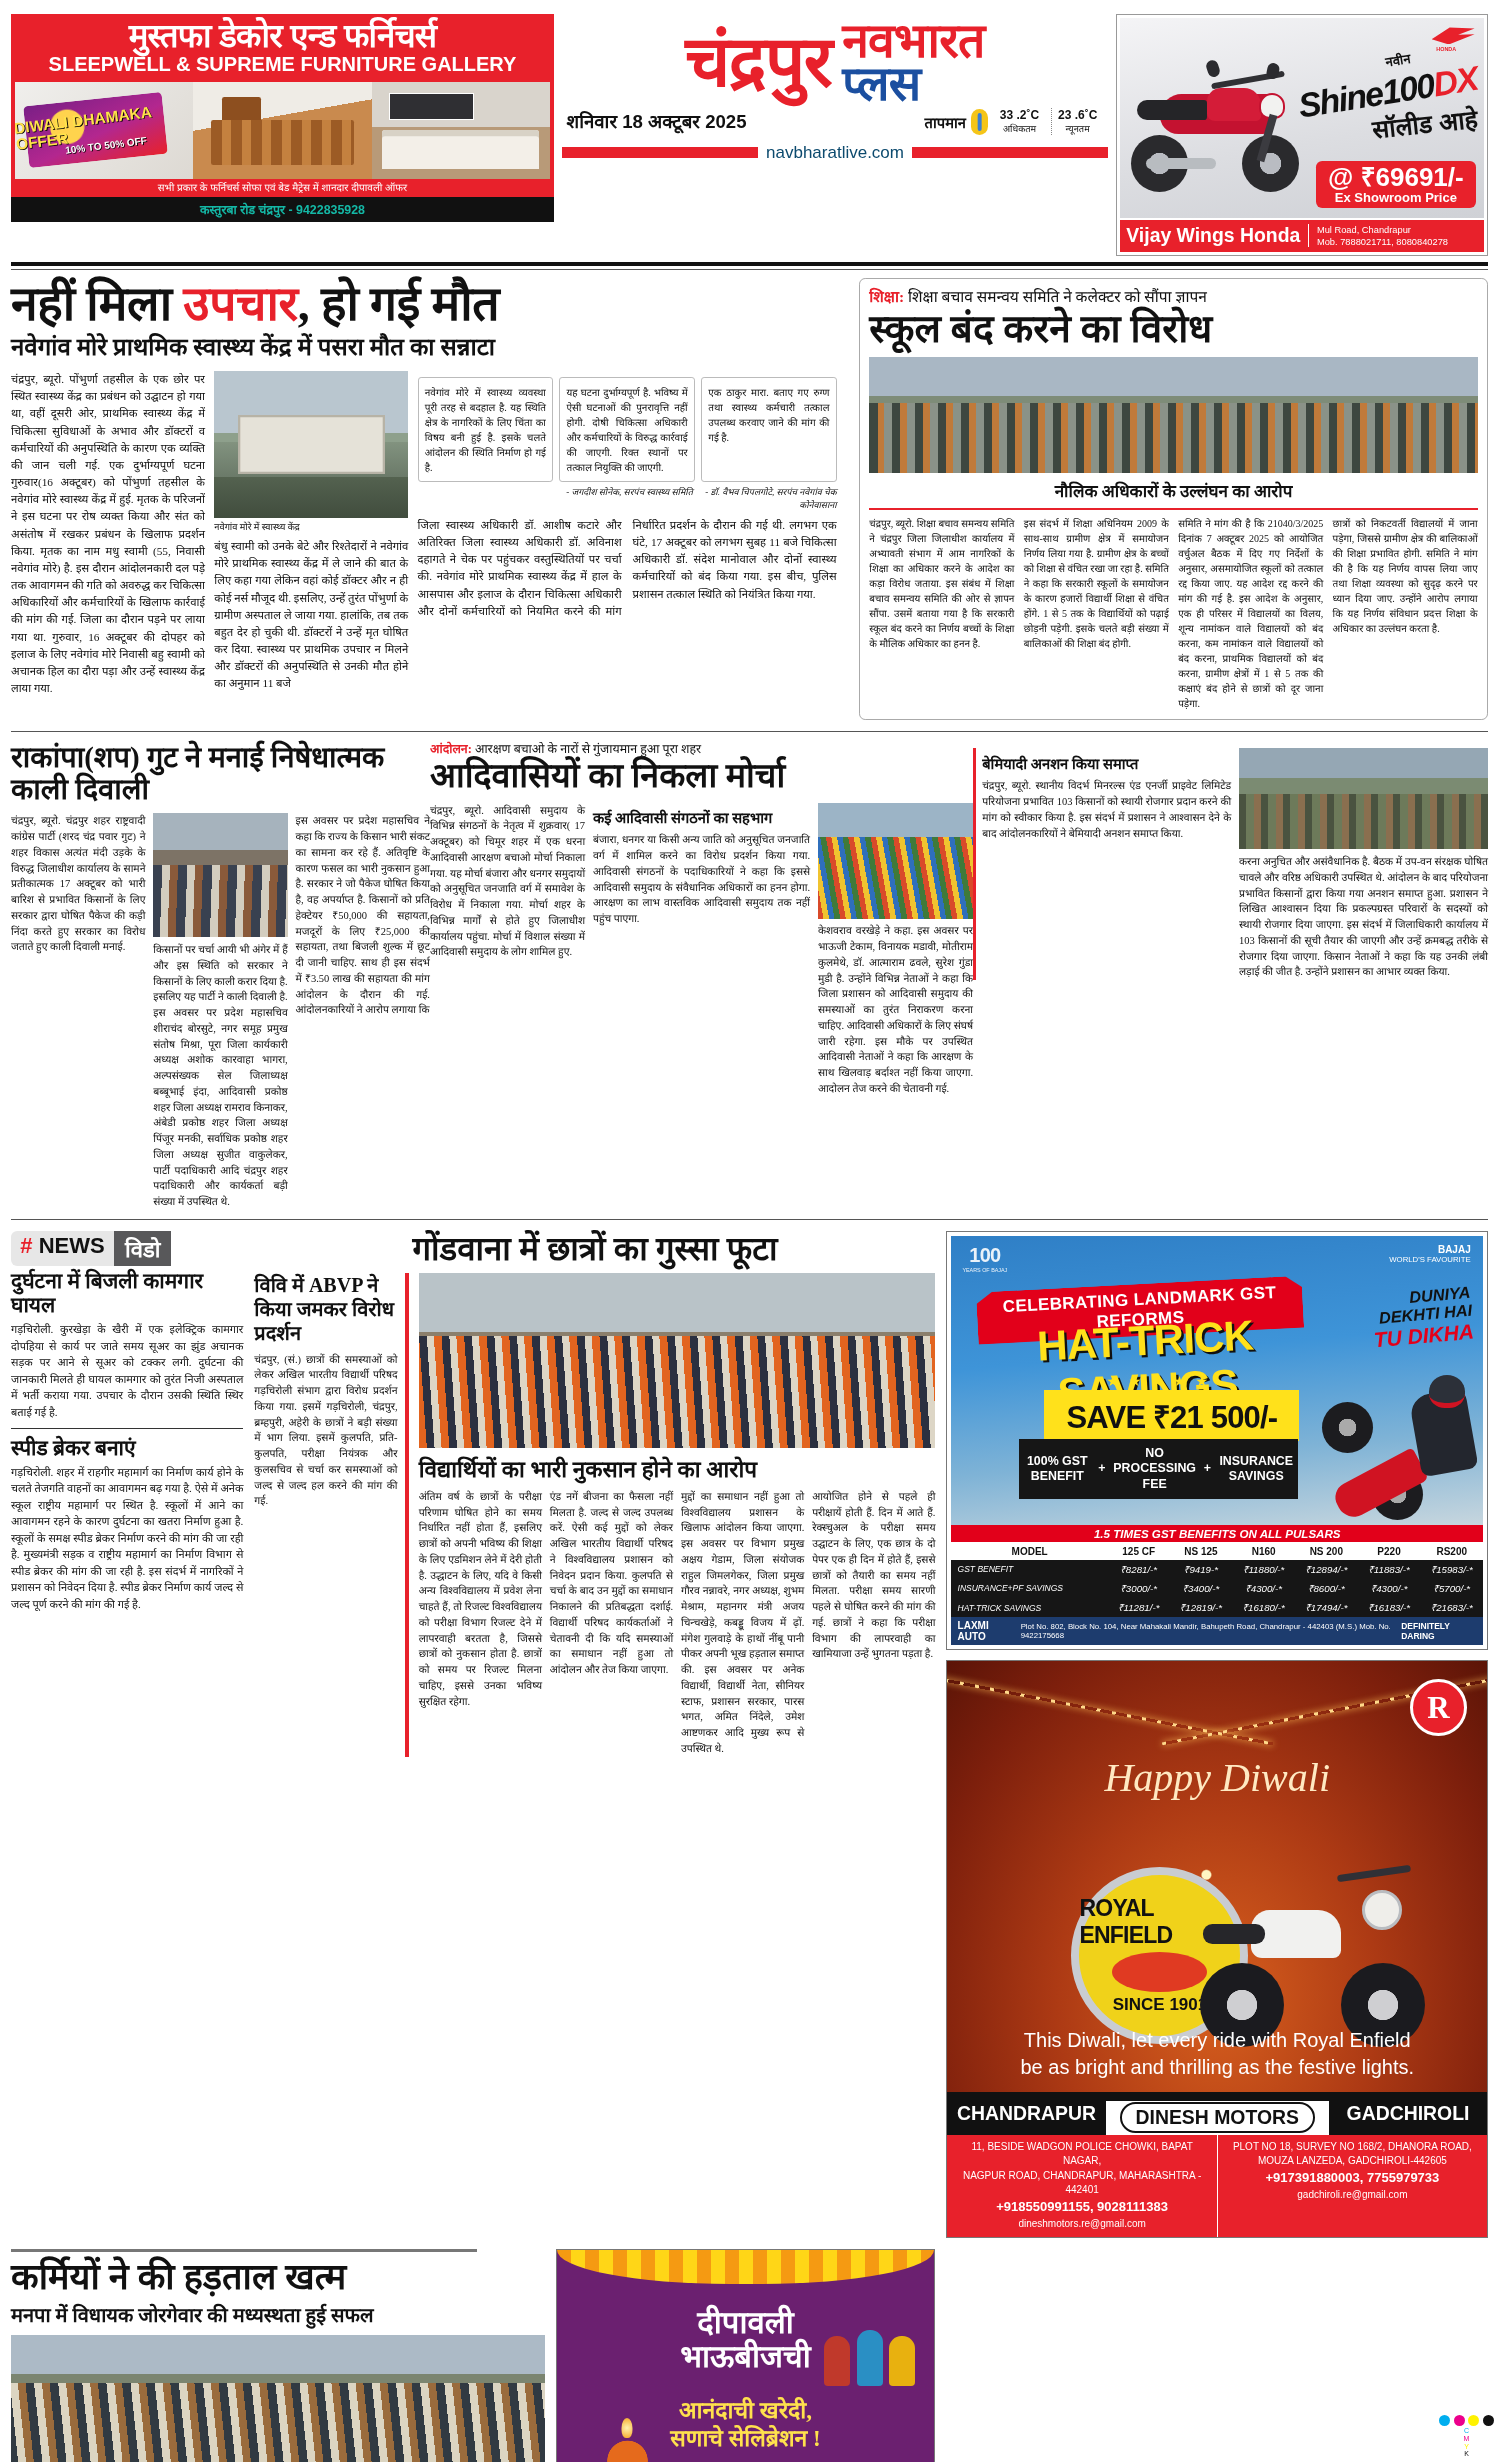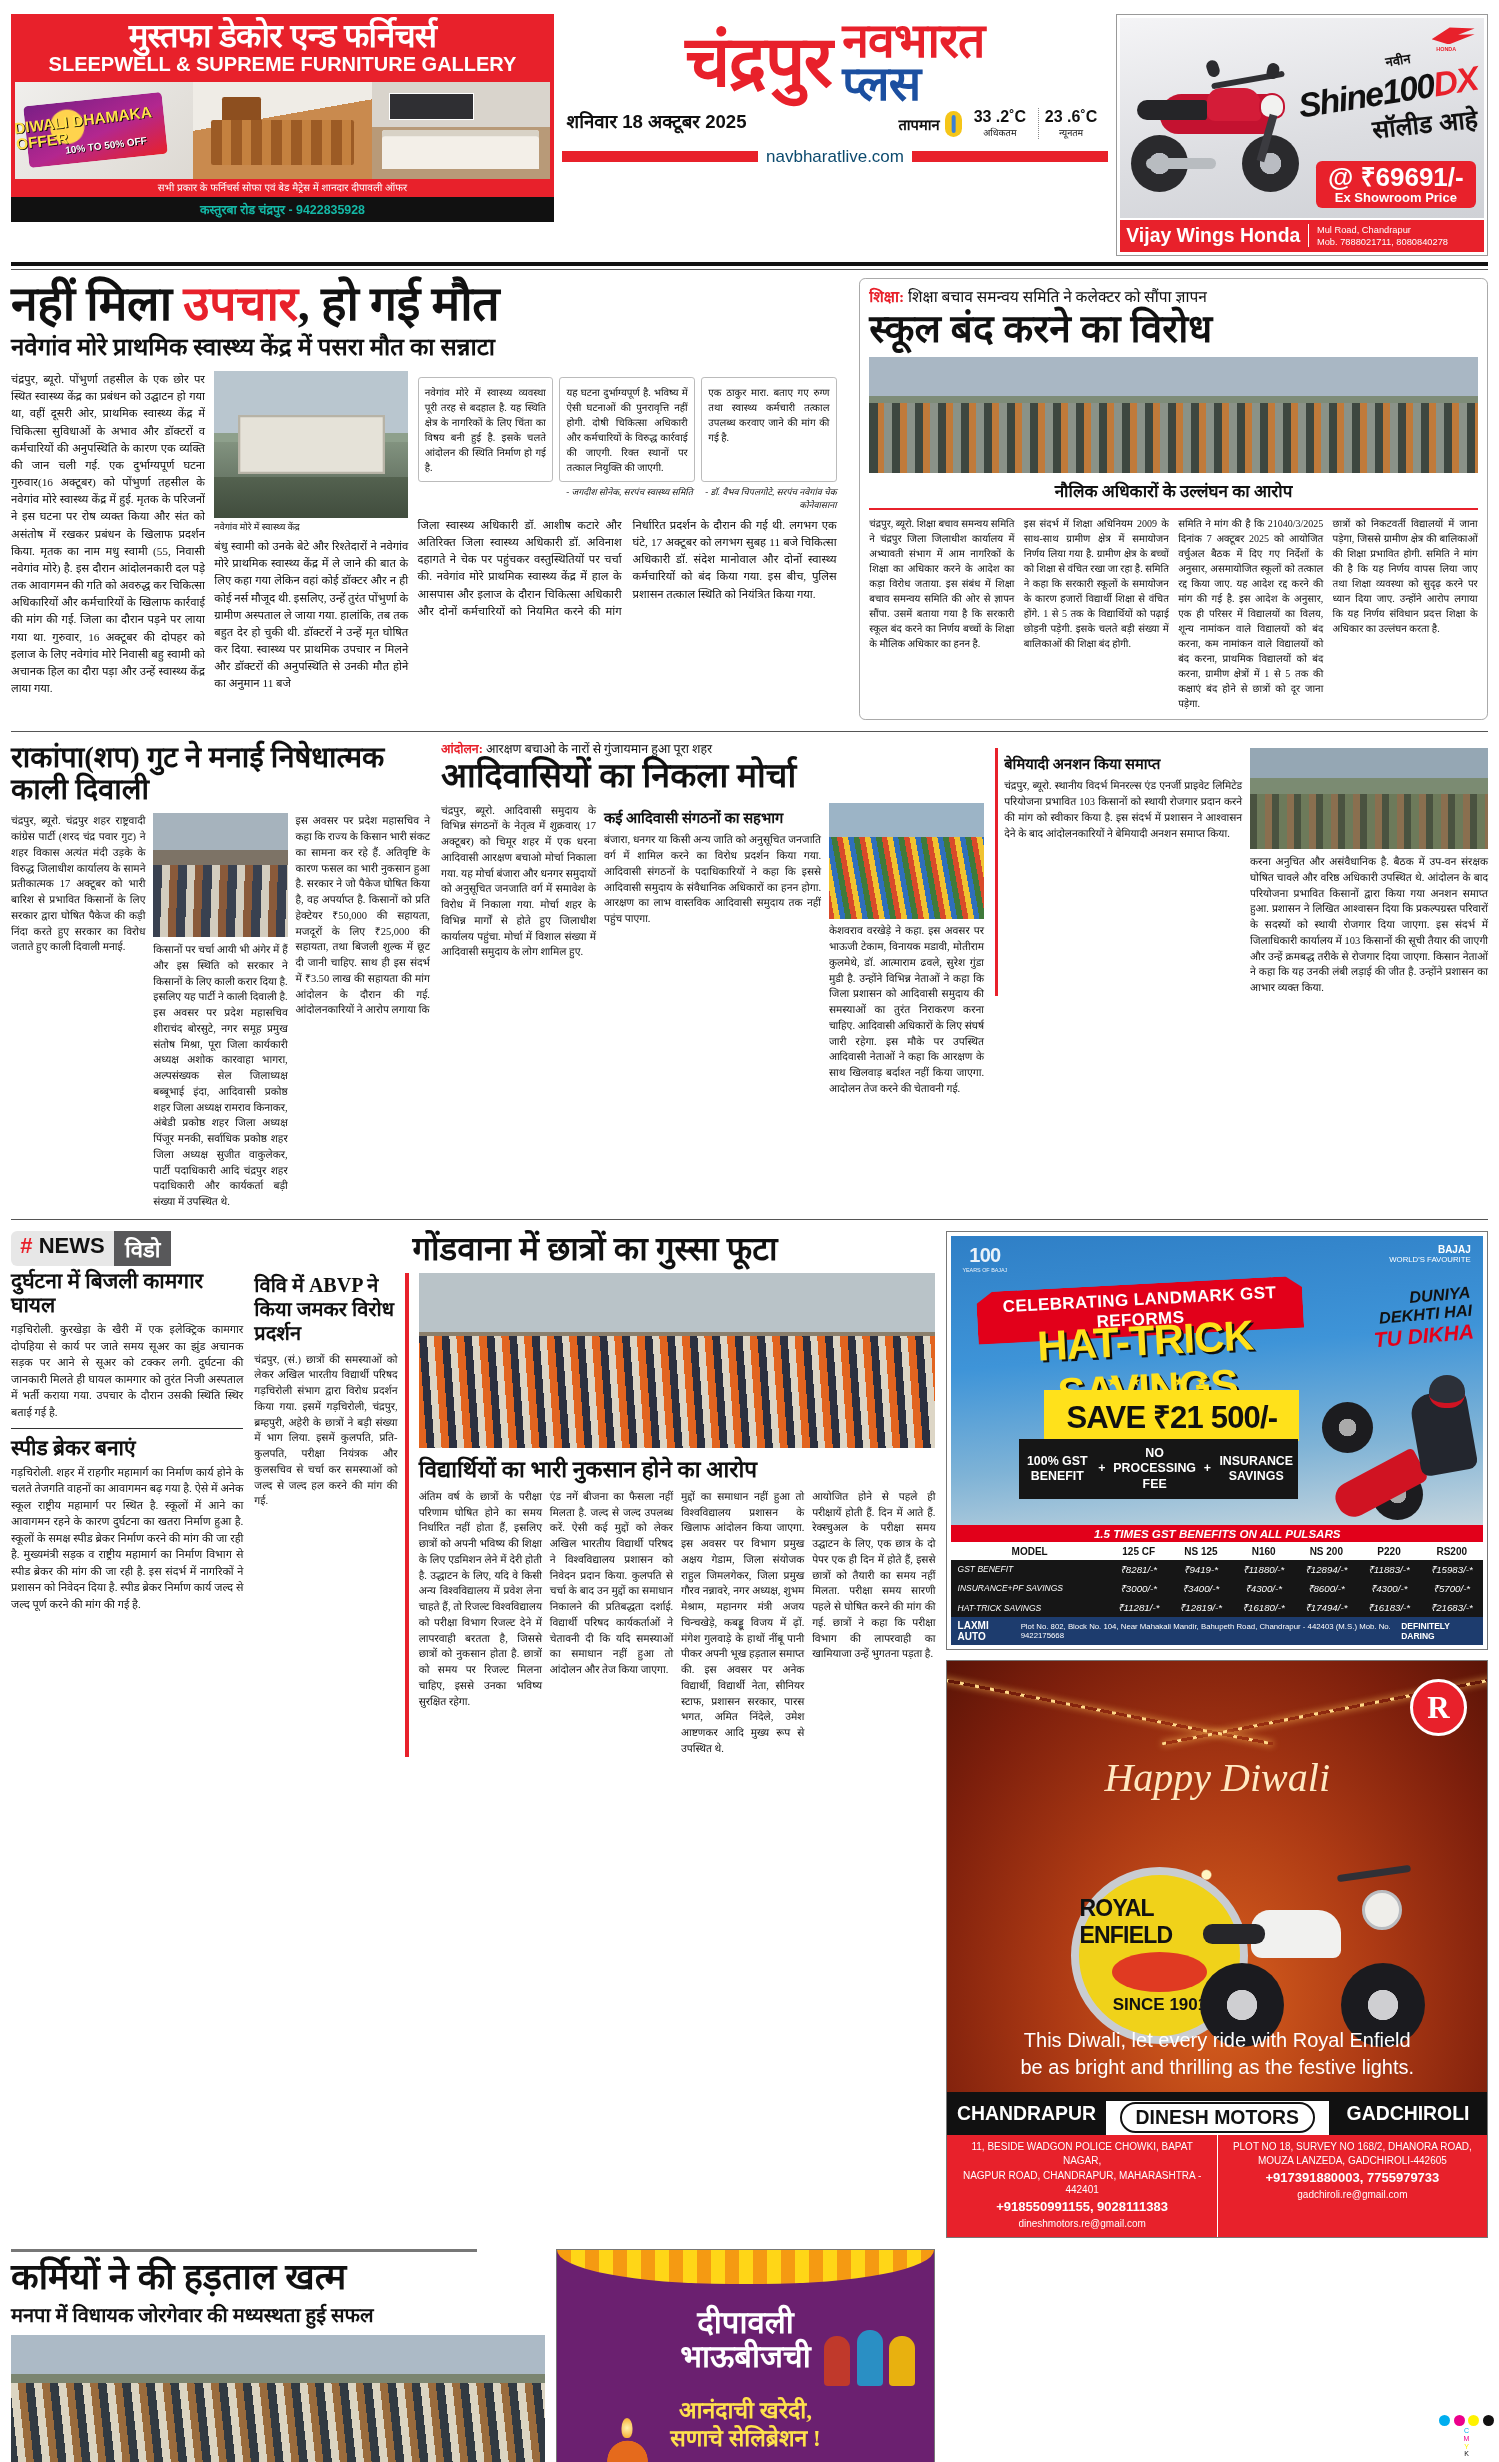--- a/index.html
+++ b/index.html
@@ -51,21 +51,21 @@
   .logo-nav .l2 { font-size:48px; font-weight:bold; color:#1b4fa0; font-family:"Liberation Sans",sans-serif; letter-spacing:-0.8px;}
   .mh-meta { display:flex; align-items:flex-start; justify-content:space-between; width:100%; margin-top:3.1px; padding:0 4.7px;}
   .mh-date { font-size:18.6px; font-weight:bold; font-family:"Liberation Sans",sans-serif;}
   .temp-wrap { display:flex; align-items:center; gap:5.4px;}
   .temp-label { font-size:14.7px; font-weight:bold; font-family:"Liberation Sans",sans-serif;}
   .thermo { width:17px; height:26px; border-radius:8.5px; background:#f5c518; position:relative; }
   .thermo::after{content:"";position:absolute;left:50%;top:3.9px;transform:translateX(-50%);width:4.7px;height:18.6px;
      background:#3b7fd4;border-radius:2.3px;}
   .temp-box { text-align:center; padding:0 6.2px; }
   .temp-box + .temp-box { border-left:1.6px dotted #888; }
-  .temp-v { font-size:16px; font-weight:bold; font-family:"Liberation Sans",sans-serif; }
+  .temp-v { font-size:12px; font-weight:bold; font-family:"Liberation Sans",sans-serif; }
   .temp-k { font-size:9.3px; }
   .mh-url-row { display:flex; align-items:center; width:100%; margin-top:7.8px; gap:7.8px;}
   .red-bar { flex:1; height:11px; background:#e8212b; }
   .mh-url { font-size:17px; color:#0c4a6e; font-family:"Liberation Sans",sans-serif; white-space:nowrap; }
 
   .mh-ad-right { width:372px; border:0.8px solid #999; padding:3.1px; display:flex; flex-direction:column; }
   .honda-body { flex:1; background:linear-gradient(170deg,#f4f4f6 0%,#dcdde1 60%,#cfd1d6 100%); position:relative; overflow:hidden;}
   .honda-wing { position:absolute; right:9.3px; top:9.3px; width:43px; height:17px; }
   .honda-wing::before{content:"";position:absolute;inset:0;background:#e8212b;
      clip-path:polygon(0 70%,42% 0,100% 6%,62% 44%,100% 40%,40% 100%);}
@@ -145,21 +145,21 @@
   .lead-right { flex:1; border:0.8px solid #aaa; border-radius:6.2px; padding:7.8px 9.3px; }
   .kicker { font-size:15.5px; line-height:1.25; }
   .kicker .k-red { color:#e8212b; font-weight:bold; }
   .hl-r { font-size:39px; font-weight:bold; margin-top:1.6px; line-height:1.1;}
   .subhead2 { font-size:17px; font-weight:bold; text-align:center; margin:6.2px 0 4.7px; }
   .r-lower { display:flex; gap:9.3px; }
   .r-lower .rc { flex:1; font-size:10px; line-height:1.5; text-align:justify;}
   .hr-red { height:1.6px; background:#e8212b; margin:6.2px 0; }
 
   
-  .mid { display:flex; gap:11px; margin-top:9.3px; }
+  .mid { display:flex; margin-top:9.3px; }
   .mid-c { flex:1; }
   .mid-c.c-a { width:419px; flex:none;}
   .mid-c.c-b { width:543px; flex:none;}
   .hl-mid { font-size:29px; font-weight:bold; line-height:1.12; }
   .kicker-mid { font-size:12.4px; line-height:1.3; }
   .kicker-mid .k-red { color:#e8212b; font-weight:bold; }
   .mid-body { display:flex; gap:7.8px; margin-top:7.8px; font-size:10.5px; line-height:1.5; text-align:justify;}
   .mid-body .mc { flex:1; }
   .badge-sub { font-size:14.7px; font-weight:bold; margin:4.7px 0 3.1px;}
   .redbar-left { border-left:3.9px solid #e8212b; padding-left:6.2px; }

